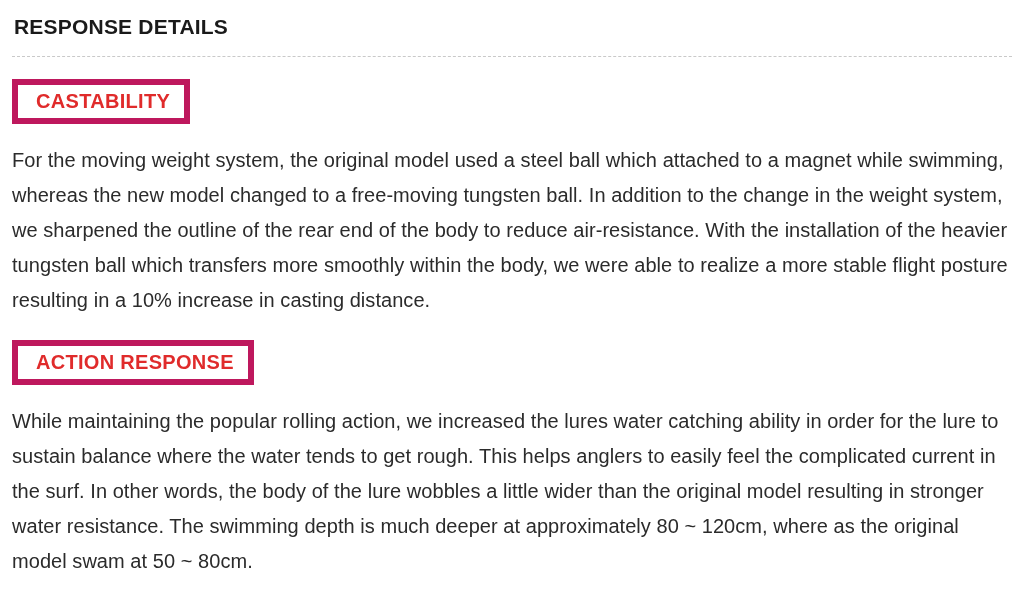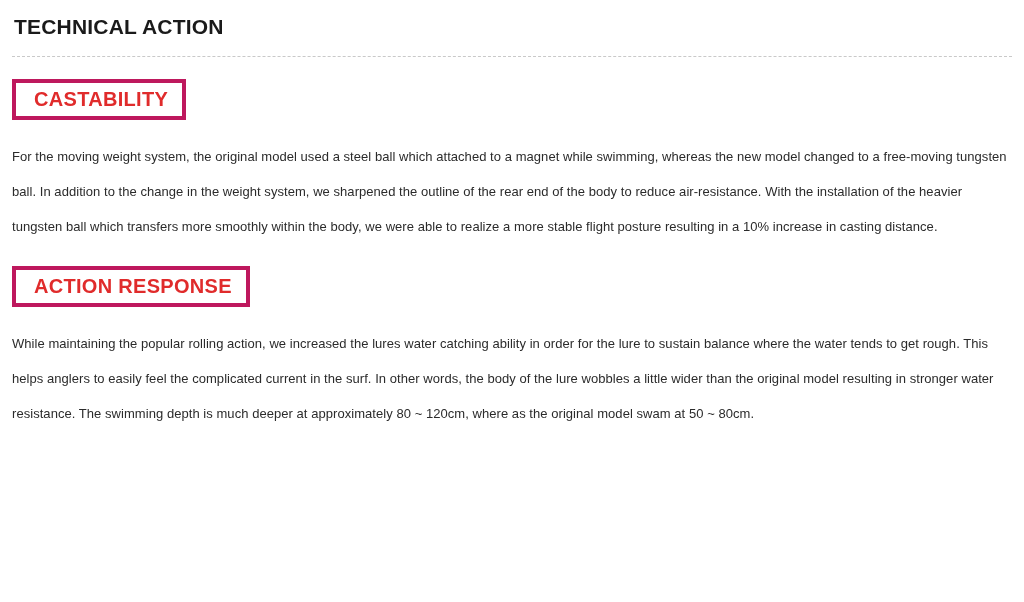--- a/index.html
+++ b/index.html
@@ -35,45 +35,45 @@
     height: 0;
     width: 100%;
   }
   .section {
     margin-top: 22px;
   }
   .section.second {
   }
   .section-heading {
     display: inline-block;
-    border: 4px solid #be185d;
+    border: 6px solid #be185d;
     color: #e02b2b;
     font-size: 20px;
     font-weight: bold;
     letter-spacing: 0.3px;
     padding: 6px 14px 7px 18px;
     line-height: 1;
     background: #ffffff;
   }
   .body-text {
     margin-top: 19px;
-    font-size: 13px;
+    font-size: 20px;
     line-height: 35px;
     color: #2b2b2b;
     letter-spacing: 0.05px;
     max-width: 1002px;
     text-align: left;
   }
 </style>
 </head>
 <body>
 
 <div class="page">
 
-  <h1 class="page-title">TECHNICAL ACTION</h1>
+  <h1 class="page-title">RESPONSE DETAILS</h1>
 
   <div class="title-rule"></div>
 
   <div class="section">
     <div class="section-heading">CASTABILITY</div>
     <p class="body-text">For the moving weight system, the original model used a steel ball which attached to a magnet while swimming, whereas the new model changed to a free-moving tungsten ball. In addition to the change in the weight system, we sharpened the outline of the rear end of the body to reduce air-resistance. With the installation of the heavier tungsten ball which transfers more smoothly within the body, we were able to realize a more stable flight posture resulting in a 10% increase in casting distance.</p>
   </div>
 
   <div class="section second">
     <div class="section-heading">ACTION RESPONSE</div>

